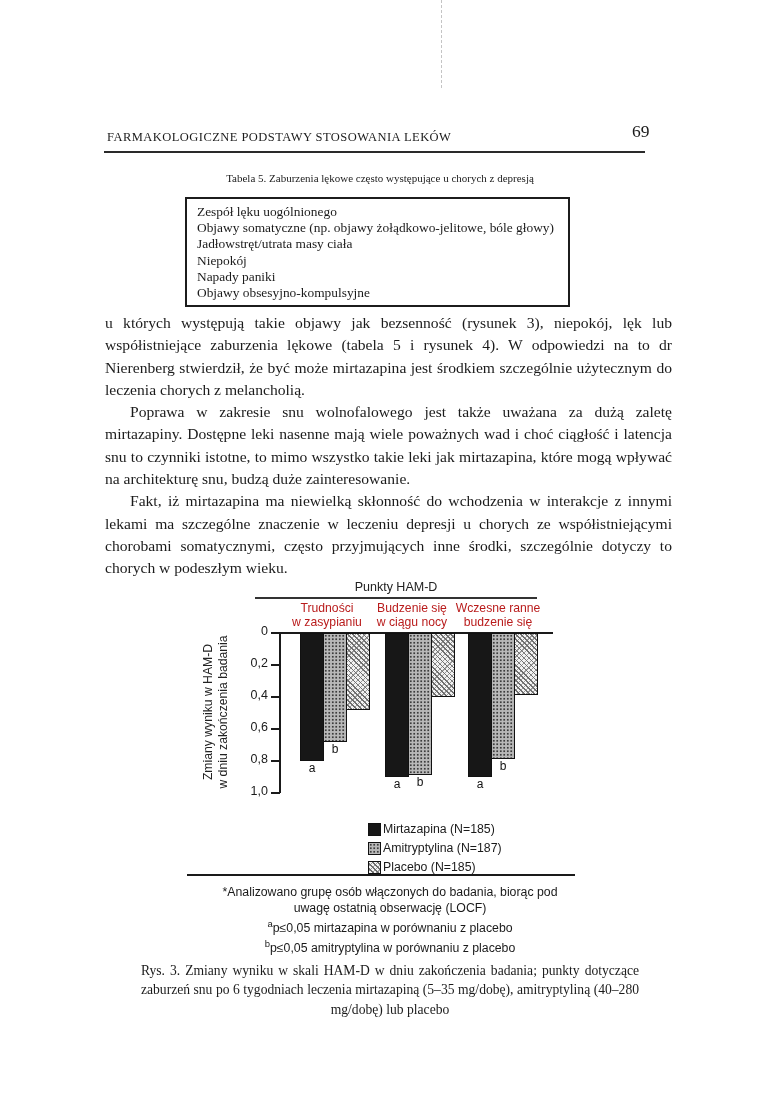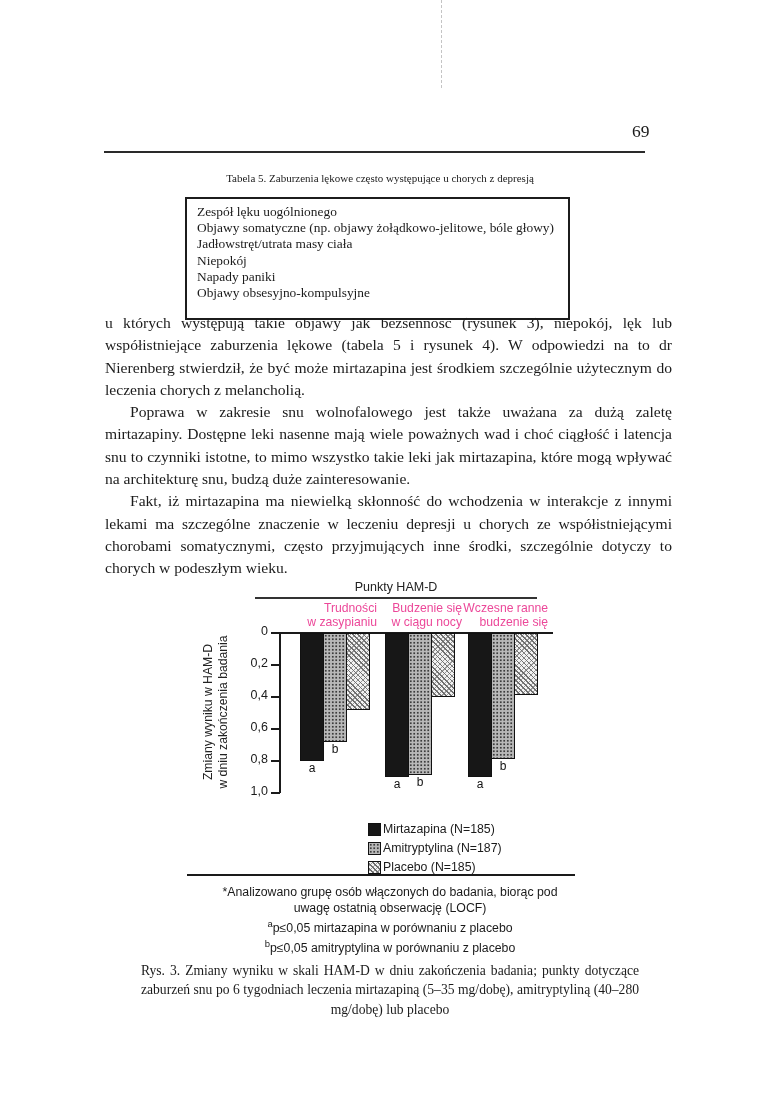--- a/index.html
+++ b/index.html
@@ -13,31 +13,31 @@
   .scan-line{position:absolute; left:441px; top:0; height:88px; width:0;
     border-left:1px dashed #c4c4c4;}
   
   .header-title{left:107px; top:130px; font-size:12.5px; letter-spacing:0.45px;
     font-family:"Liberation Serif", serif;}
   .page-number{left:632px; top:121px; font-size:17.5px;}
   .header-rule{left:104px; top:151px; width:541px; height:2px; background:#2a2a2a;}
   
   .table-caption{left:140px; top:172px; width:480px; text-align:center; font-size:11px;}
   .table-box{left:185px; top:197px; width:385px; border:2px solid #1c1c1c;
-    padding:5px 10px 17px 10px; box-sizing:border-box; font-size:13.4px; line-height:16.2px;}
+    padding:5px 10px 4px 10px; box-sizing:border-box; font-size:13.4px; line-height:16.2px;}
   
   .body-text{left:105px; top:312px; width:567px;}
   .body-text p{margin:0; font-size:15.6px; line-height:22.3px; text-align:justify;}
   .body-text p.indent{text-indent:1.6em;}
   
   .figure-area{left:0; top:580px; width:778px; height:380px;
     font-family:"Liberation Sans", sans-serif;}
   .chart-title{left:255px; top:0px; width:282px; text-align:center; font-size:12.5px; color:#222;}
   .chart-title-rule{left:255px; top:17px; width:282px; height:1.5px; background:#333;}
-  .cat-label{top:21px; width:100px; text-align:right; font-size:12.2px; line-height:14px; color:#ec4899;}
+  .cat-label{top:21px; width:100px; text-align:center; font-size:12.2px; line-height:14px; color:#b91c1c;}
   .y-axis{left:279px; top:52px; width:2px; height:161px; background:#1a1a1a;}
   .zero-line{left:279px; top:52px; width:274px; height:2px; background:#1a1a1a;}
   .tick{width:9px; height:1.5px; background:#1a1a1a;}
   .tick-label{width:40px; text-align:right; font-size:12.5px; color:#1a1a1a;}
   .ylabel{left:216px; top:132px; transform:translate(-50%,-50%) rotate(-90deg);
     text-align:center; white-space:nowrap; font-size:12.2px; line-height:15px; color:#222;}
   .bar{position:absolute; box-sizing:border-box; border:1px solid #111;}
   .pat-black{background:#171717;}
   .pat-dots{background-color:#b9b9b9;
     background-image:radial-gradient(circle, #3c3c3c 1px, rgba(0,0,0,0) 1.3px);
@@ -58,20 +58,21 @@
   .fig-caption{left:141px; top:961px; width:498px; font-size:13.6px; line-height:19.3px;
     text-align:justify; text-align-last:center;}
 </style>
 </head>
 <body>
 
 <div class="page">
 
   <div class="scan-line"></div>
 
+  <div class="abs header-title">FARMAKOLOGICZNE PODSTAWY STOSOWANIA LEKÓW</div>
   <div class="abs page-number">69</div>
   <div class="abs header-rule"></div>
 
   <div class="abs table-caption">Tabela 5. Zaburzenia lękowe często występujące u chorych z depresją</div>
   <div class="abs table-box">
     <div>Zespół lęku uogólnionego</div>
     <div>Objawy somatyczne (np. objawy żołądkowo-jelitowe, bóle głowy)</div>
     <div>Jadłowstręt/utrata masy ciała</div>
     <div>Niepokój</div>
     <div>Napady paniki</div>

